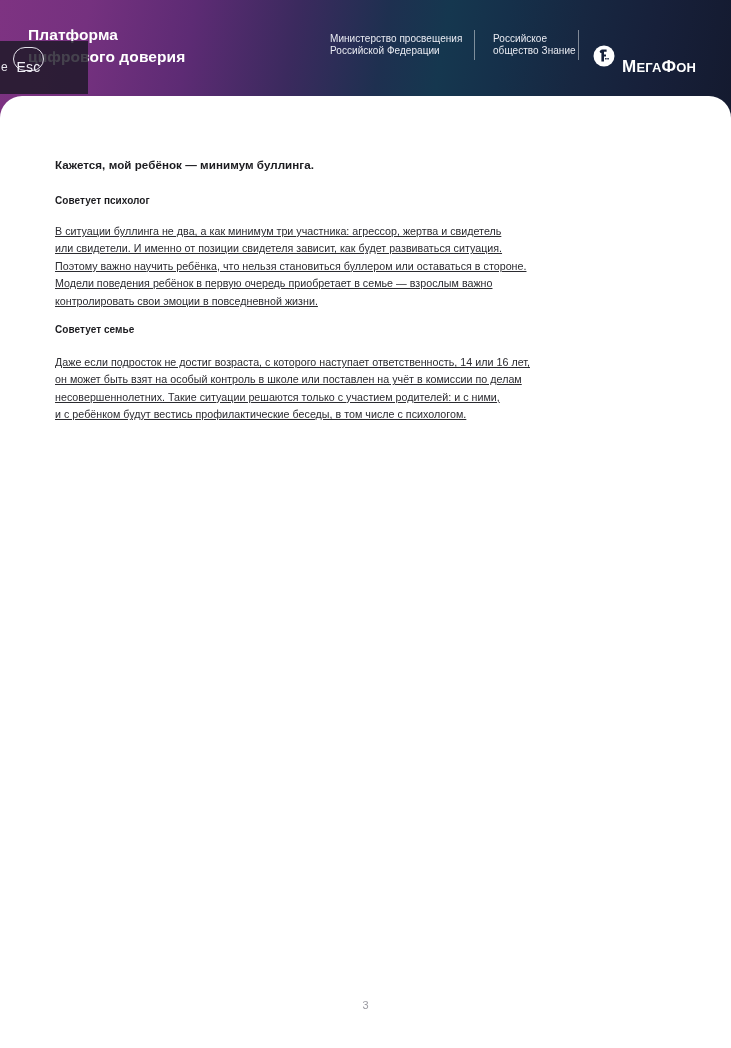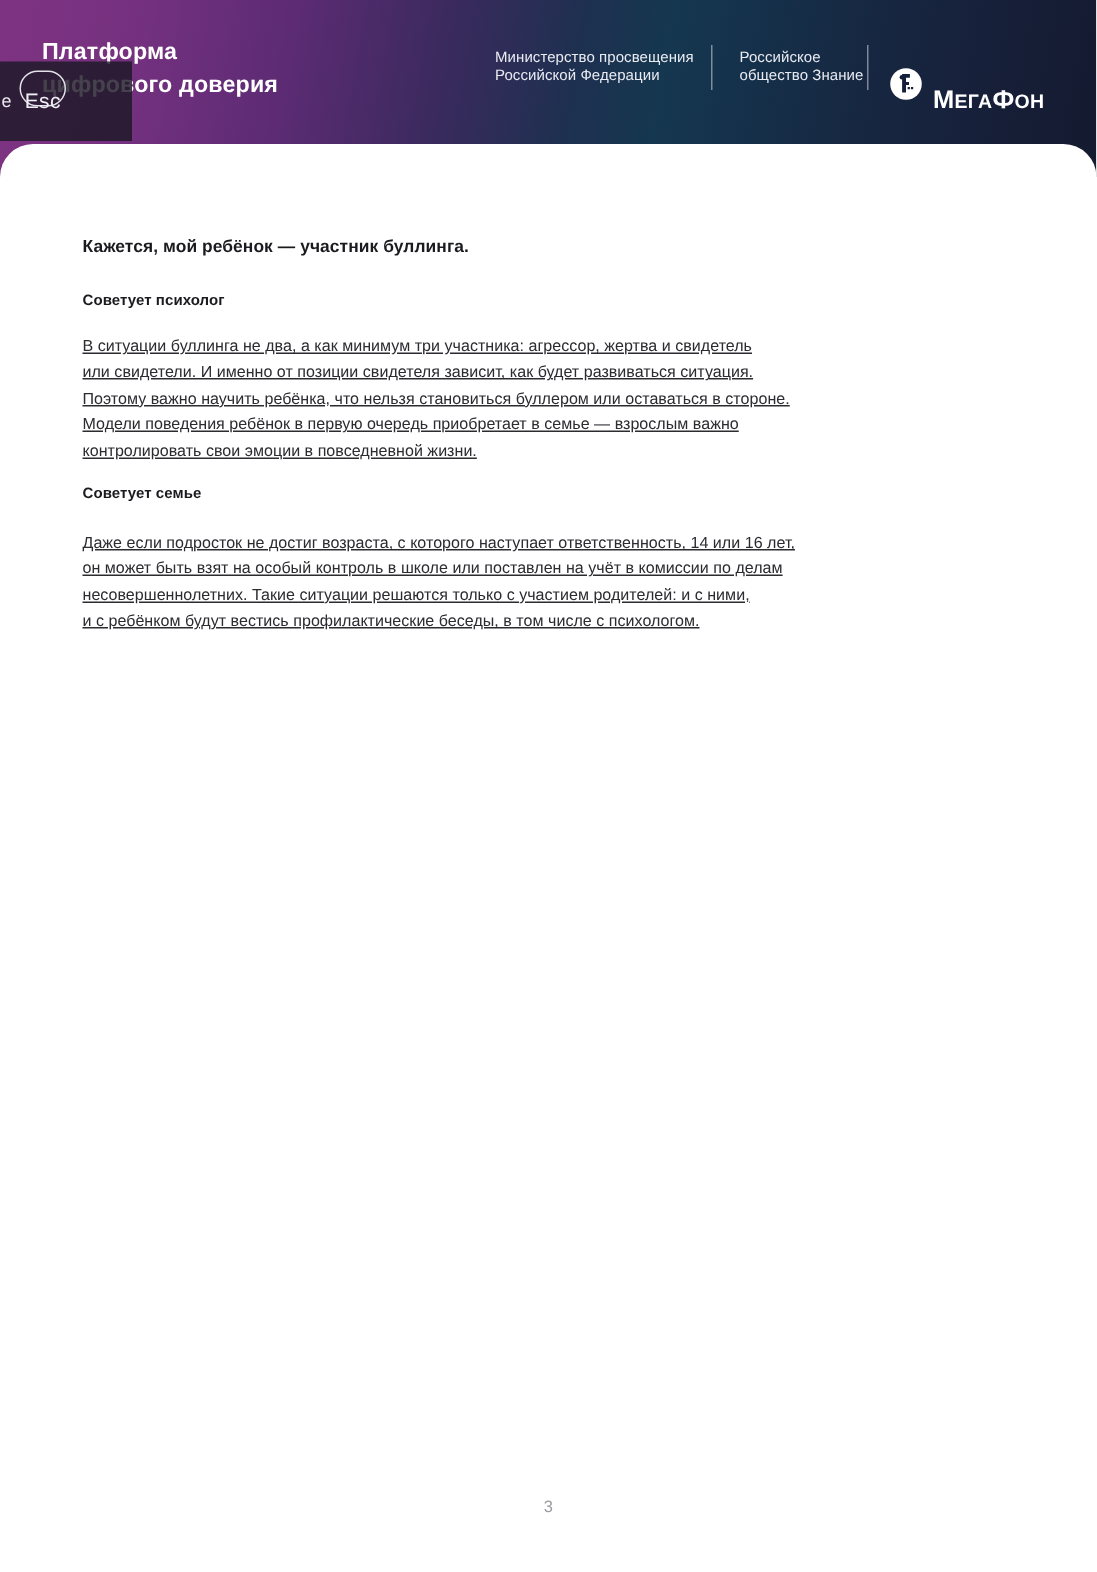--- a/index.html
+++ b/index.html
@@ -265,21 +265,21 @@
 
   <div class="esc-overlay">
     <span class="esc-partial">e</span>
     <span class="esc-key">
       <span>Esc</span>
     </span>
   </div>
 
   <div class="content">
 
-    <div class="doc-title">Кажется, мой ребёнок — участник буллинга.</div>
+    <div class="doc-title">Кажется, мой ребёнок — минимум буллинга.</div>
 
     <div class="sec-head sec-head-1">Советует психолог</div>
 
     <div class="para para-1">В ситуации буллинга не два, а как минимум три участника: агрессор, жертва и свидетель
 или свидетели. И именно от позиции свидетеля зависит, как будет развиваться ситуация.
 Поэтому важно научить ребёнка, что нельзя становиться буллером или оставаться в стороне.
 Модели поведения ребёнок в первую очередь приобретает в семье — взрослым важно
 контролировать свои эмоции в повседневной жизни.</div>
 
     <div class="sec-head sec-head-2">Советует семье</div>

